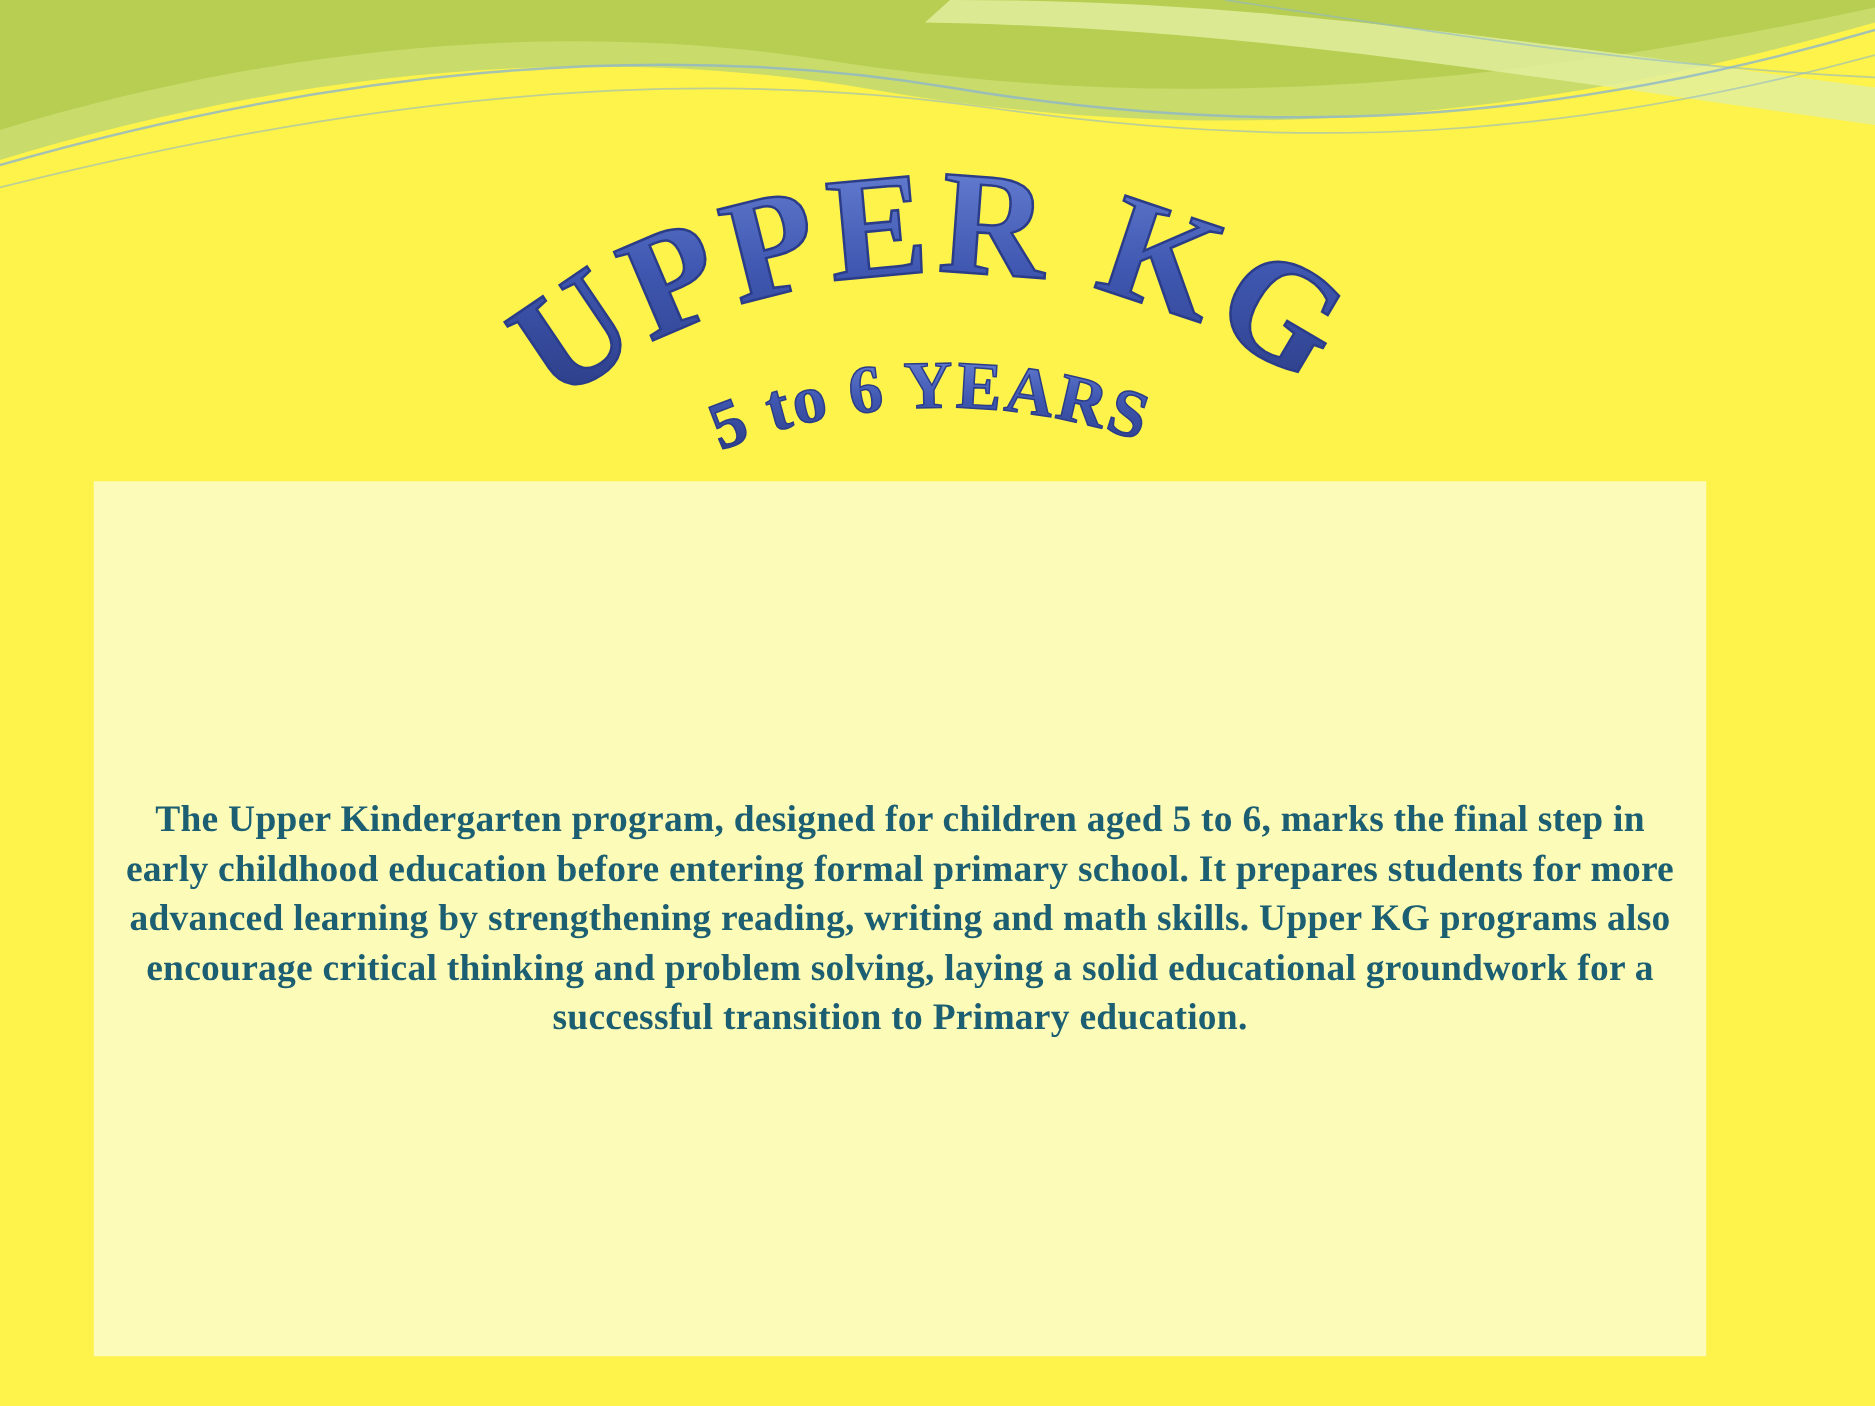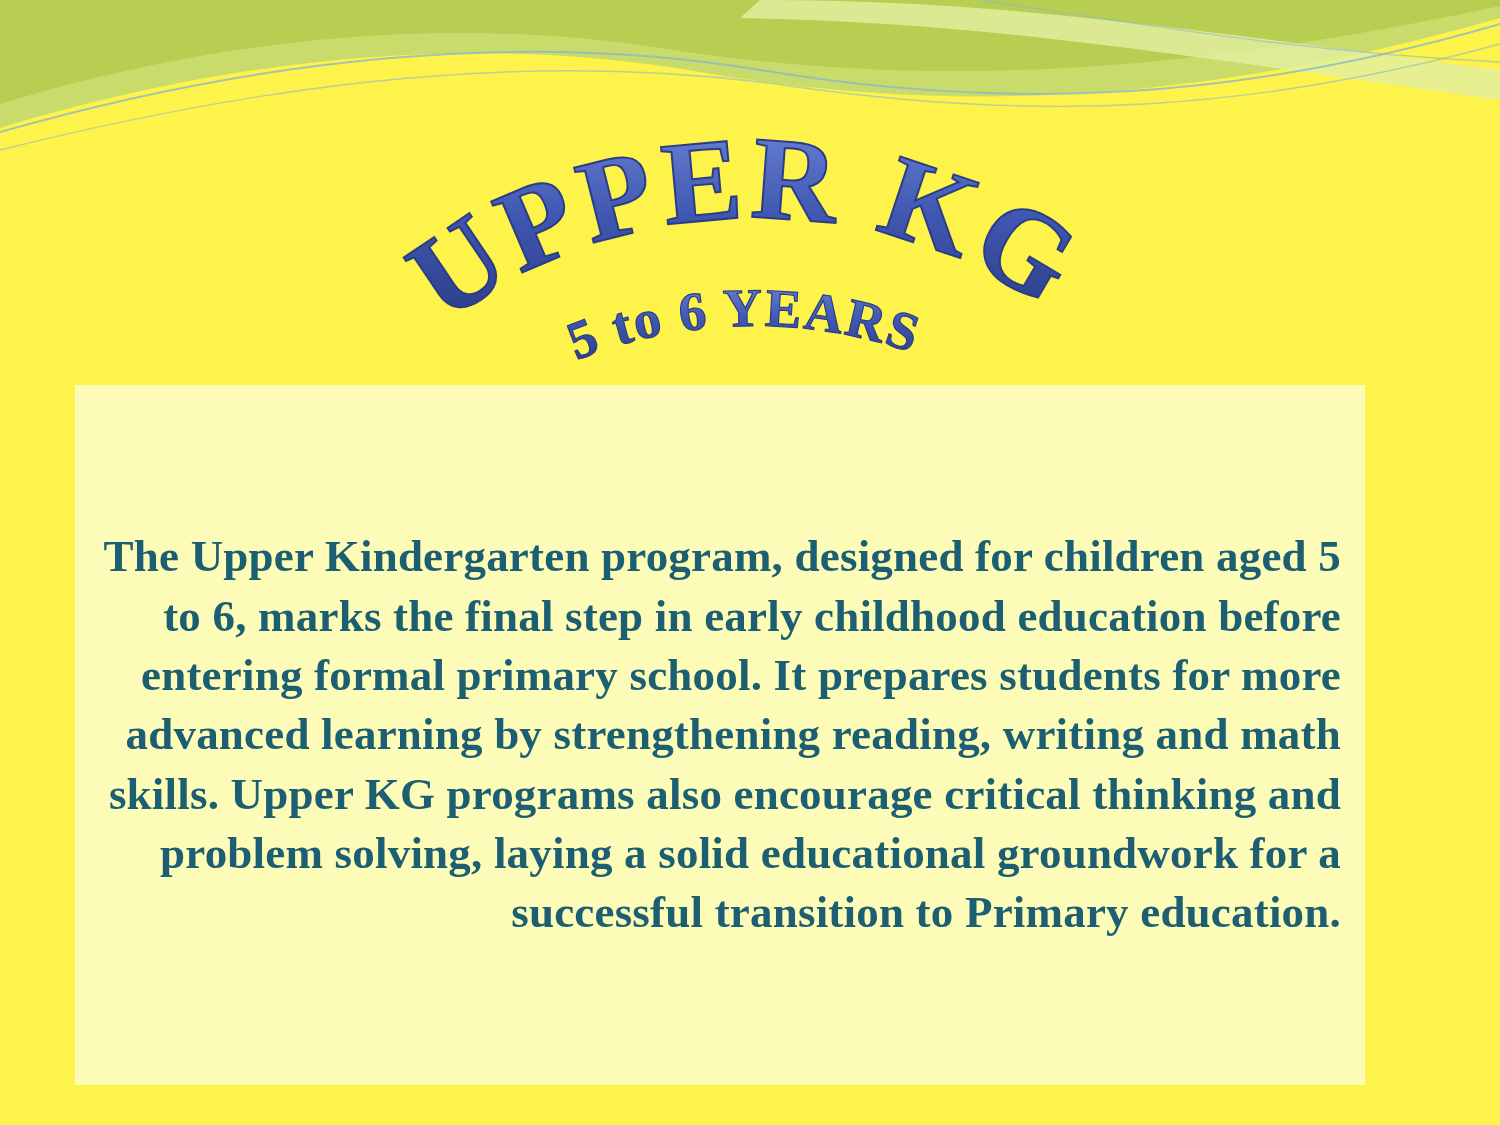--- a/index.html
+++ b/index.html
@@ -42,24 +42,24 @@
     background: #fdfbb8;
     box-sizing: border-box;
     padding: 18px 24px;
     display: flex;
     align-items: center;
     justify-content: center;
   }
   #body-text {
     font-family: "Liberation Serif", serif;
     font-weight: bold;
-    font-size: 45px;
+    font-size: 30px;
     line-height: 1.32;
     color: #1d5f72;
-    text-align: right;
+    text-align: center;
     margin: 0;
     letter-spacing: 0.2px;
   }
 </style>
 </head>
 <body>
 
 <div id="slide">
 
   <svg id="decor-top" viewBox="0 0 1500 190" preserveAspectRatio="none">

